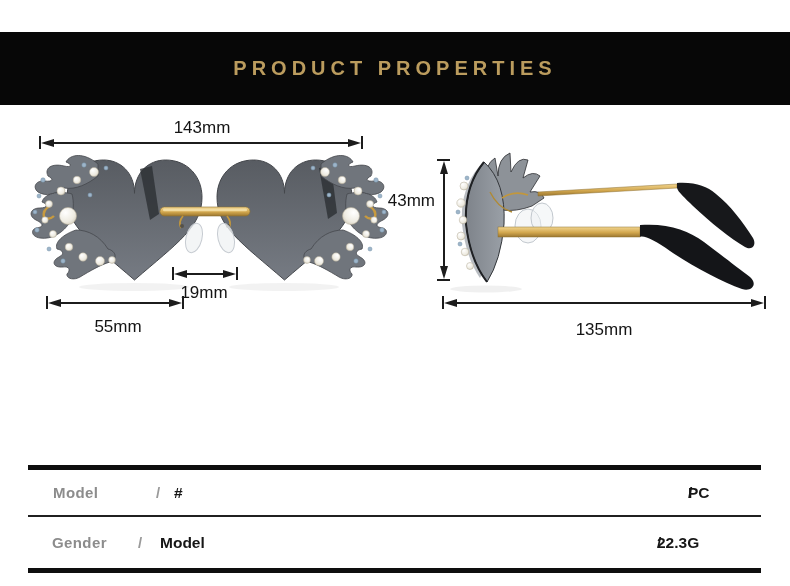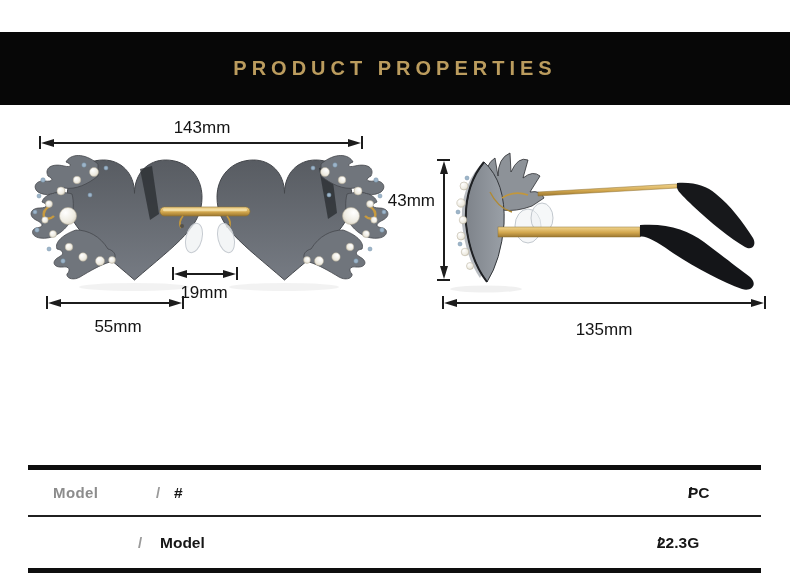--- a/index.html
+++ b/index.html
@@ -231,19 +231,20 @@
 
 
   <div class="spec-table">
     <div class="spec-row r1">
       <span class="lbl" style="left:25px">Model</span>
       <span class="sepl" style="left:128px">/</span>
       <span class="val" style="left:146px">#</span>
       <span class="valgrp" style="left:660px"><span>/</span>&nbsp;<span>PC</span></span>
     </div>
     <div class="spec-row r2">
+      <span class="lbl" style="left:24px">Gender</span>
       <span class="sepl" style="left:110px">/</span>
       <span class="val" style="left:132px">Model</span>
       <span class="valgrp" style="left:629px"><span>/</span>&nbsp;<span>22.3G</span></span>
     </div>
   </div>
 
 </div>
 
 </body></html>

